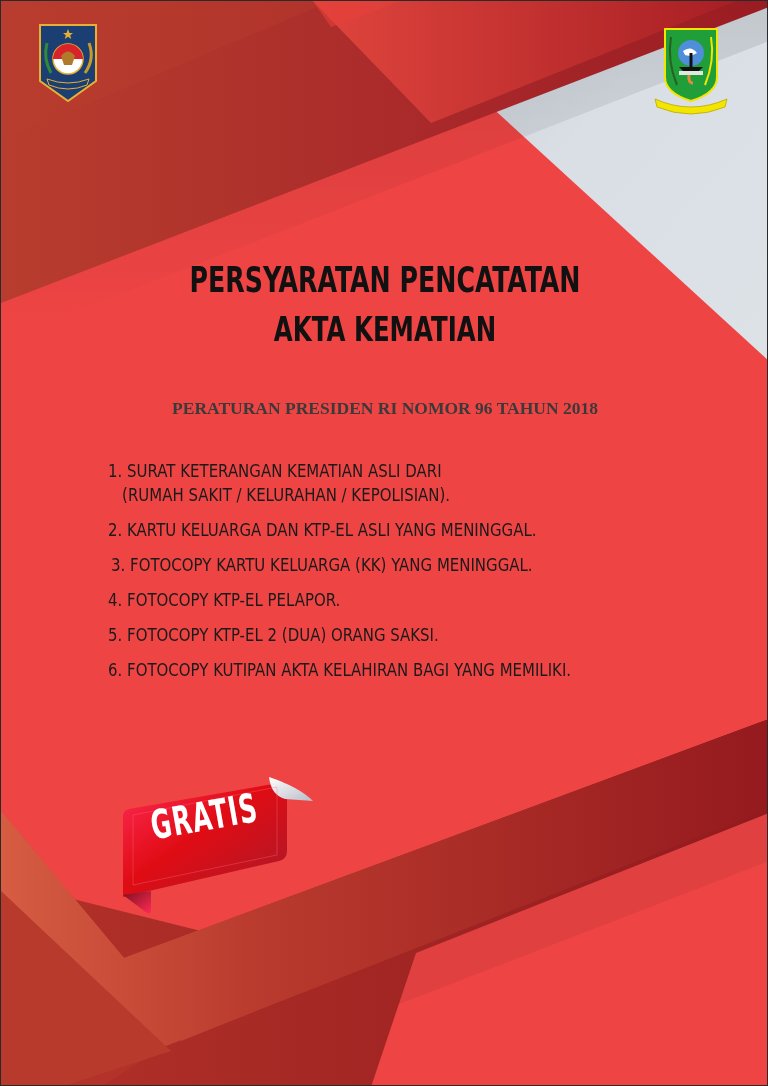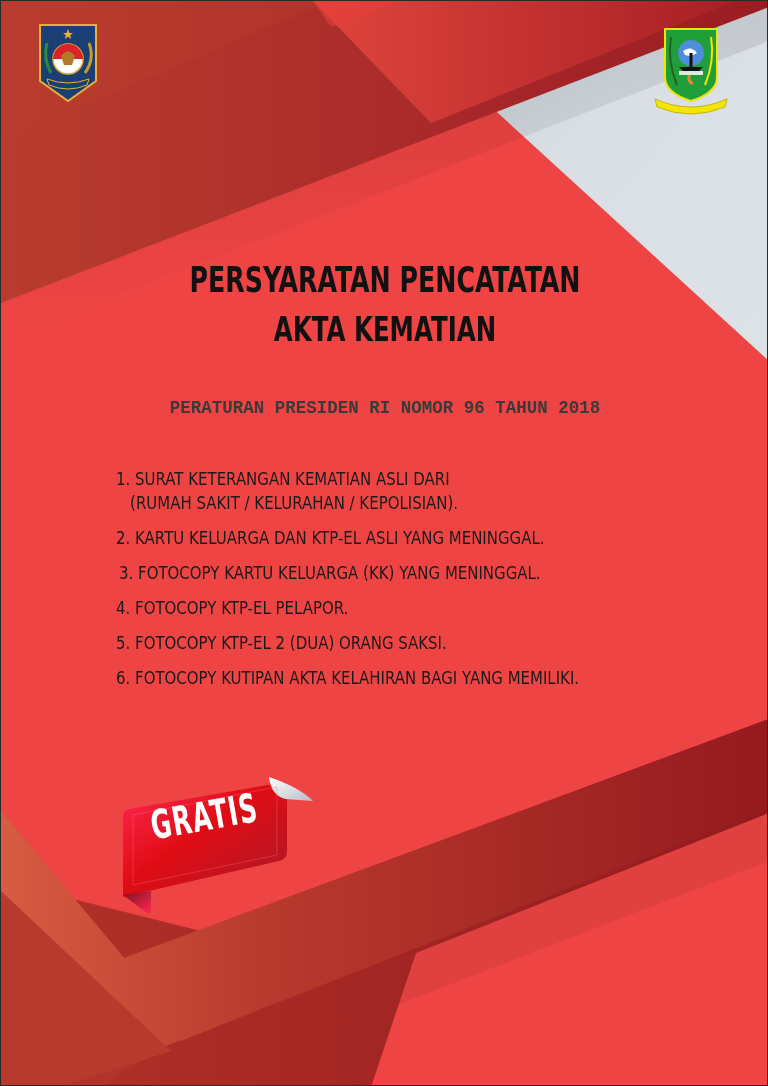--- a/index.html
+++ b/index.html
@@ -4,22 +4,22 @@
 <style>
   html, body { margin: 0; padding: 0; background: #ffffff; }
   body { width: 768px; height: 1086px; position: relative; overflow: hidden; font-family: "DejaVu Sans", sans-serif; }
   .page { position: absolute; left: 0; top: 0; width: 766px; height: 1084px; border: 1px solid #2a2a2a; overflow: hidden; background: #ef4444; }
   .bg { position: absolute; left: 0; top: 0; width: 768px; height: 1086px; }
   .logo { position: absolute; }
   .logo-left { left: 36px; top: 22px; width: 62px; height: 80px; }
   .logo-right { left: 652px; top: 26px; width: 76px; height: 88px; }
   .title1 { position: absolute; left: 0; width: 768px; top: 258px; text-align: center; font-family: "DejaVu Sans Condensed", "DejaVu Sans", sans-serif; font-weight: bold; font-size: 36px; letter-spacing: 0px; color: #111111; transform: scaleX(0.78); transform-origin: center; }
   .title2 { position: absolute; left: 0; width: 768px; top: 308px; text-align: center; font-family: "DejaVu Sans", sans-serif; font-weight: bold; font-size: 34px; color: #111111; transform: scaleX(0.72); transform-origin: center; }
-  .subtitle { position: absolute; left: 0; width: 768px; top: 397px; text-align: center; font-family: Liberation Mono, monospace; font-weight: bold; font-size: 17.5px; color: #3a3a3a; }
-  .req-list { position: absolute; left: 107px; top: 458px; margin: 8px; padding: 0; list-style: none; }
+  .subtitle { position: absolute; left: 0; width: 768px; top: 397px; text-align: center; font-family: Liberation Serif, serif; font-weight: bold; font-size: 17.5px; color: #3a3a3a; }
+  .req-list { position: absolute; left: 107px; top: 458px; margin: 0; padding: 0; list-style: none; }
   .req-item { font-family: "DejaVu Sans", sans-serif; font-size: 17px; color: #1a1a1a; line-height: 24px; margin-bottom: 11px; transform: scaleX(0.88); transform-origin: left; white-space: nowrap; }
   .req-item .cont { display: block; padding-left: 16px; }
   .badge { position: absolute; left: 118px; top: 774px; width: 200px; height: 150px; }
 </style>
 </head>
 <body>
 
 <div class="page">
 
   <svg class="bg" viewBox="0 0 768 1086" preserveAspectRatio="none">

